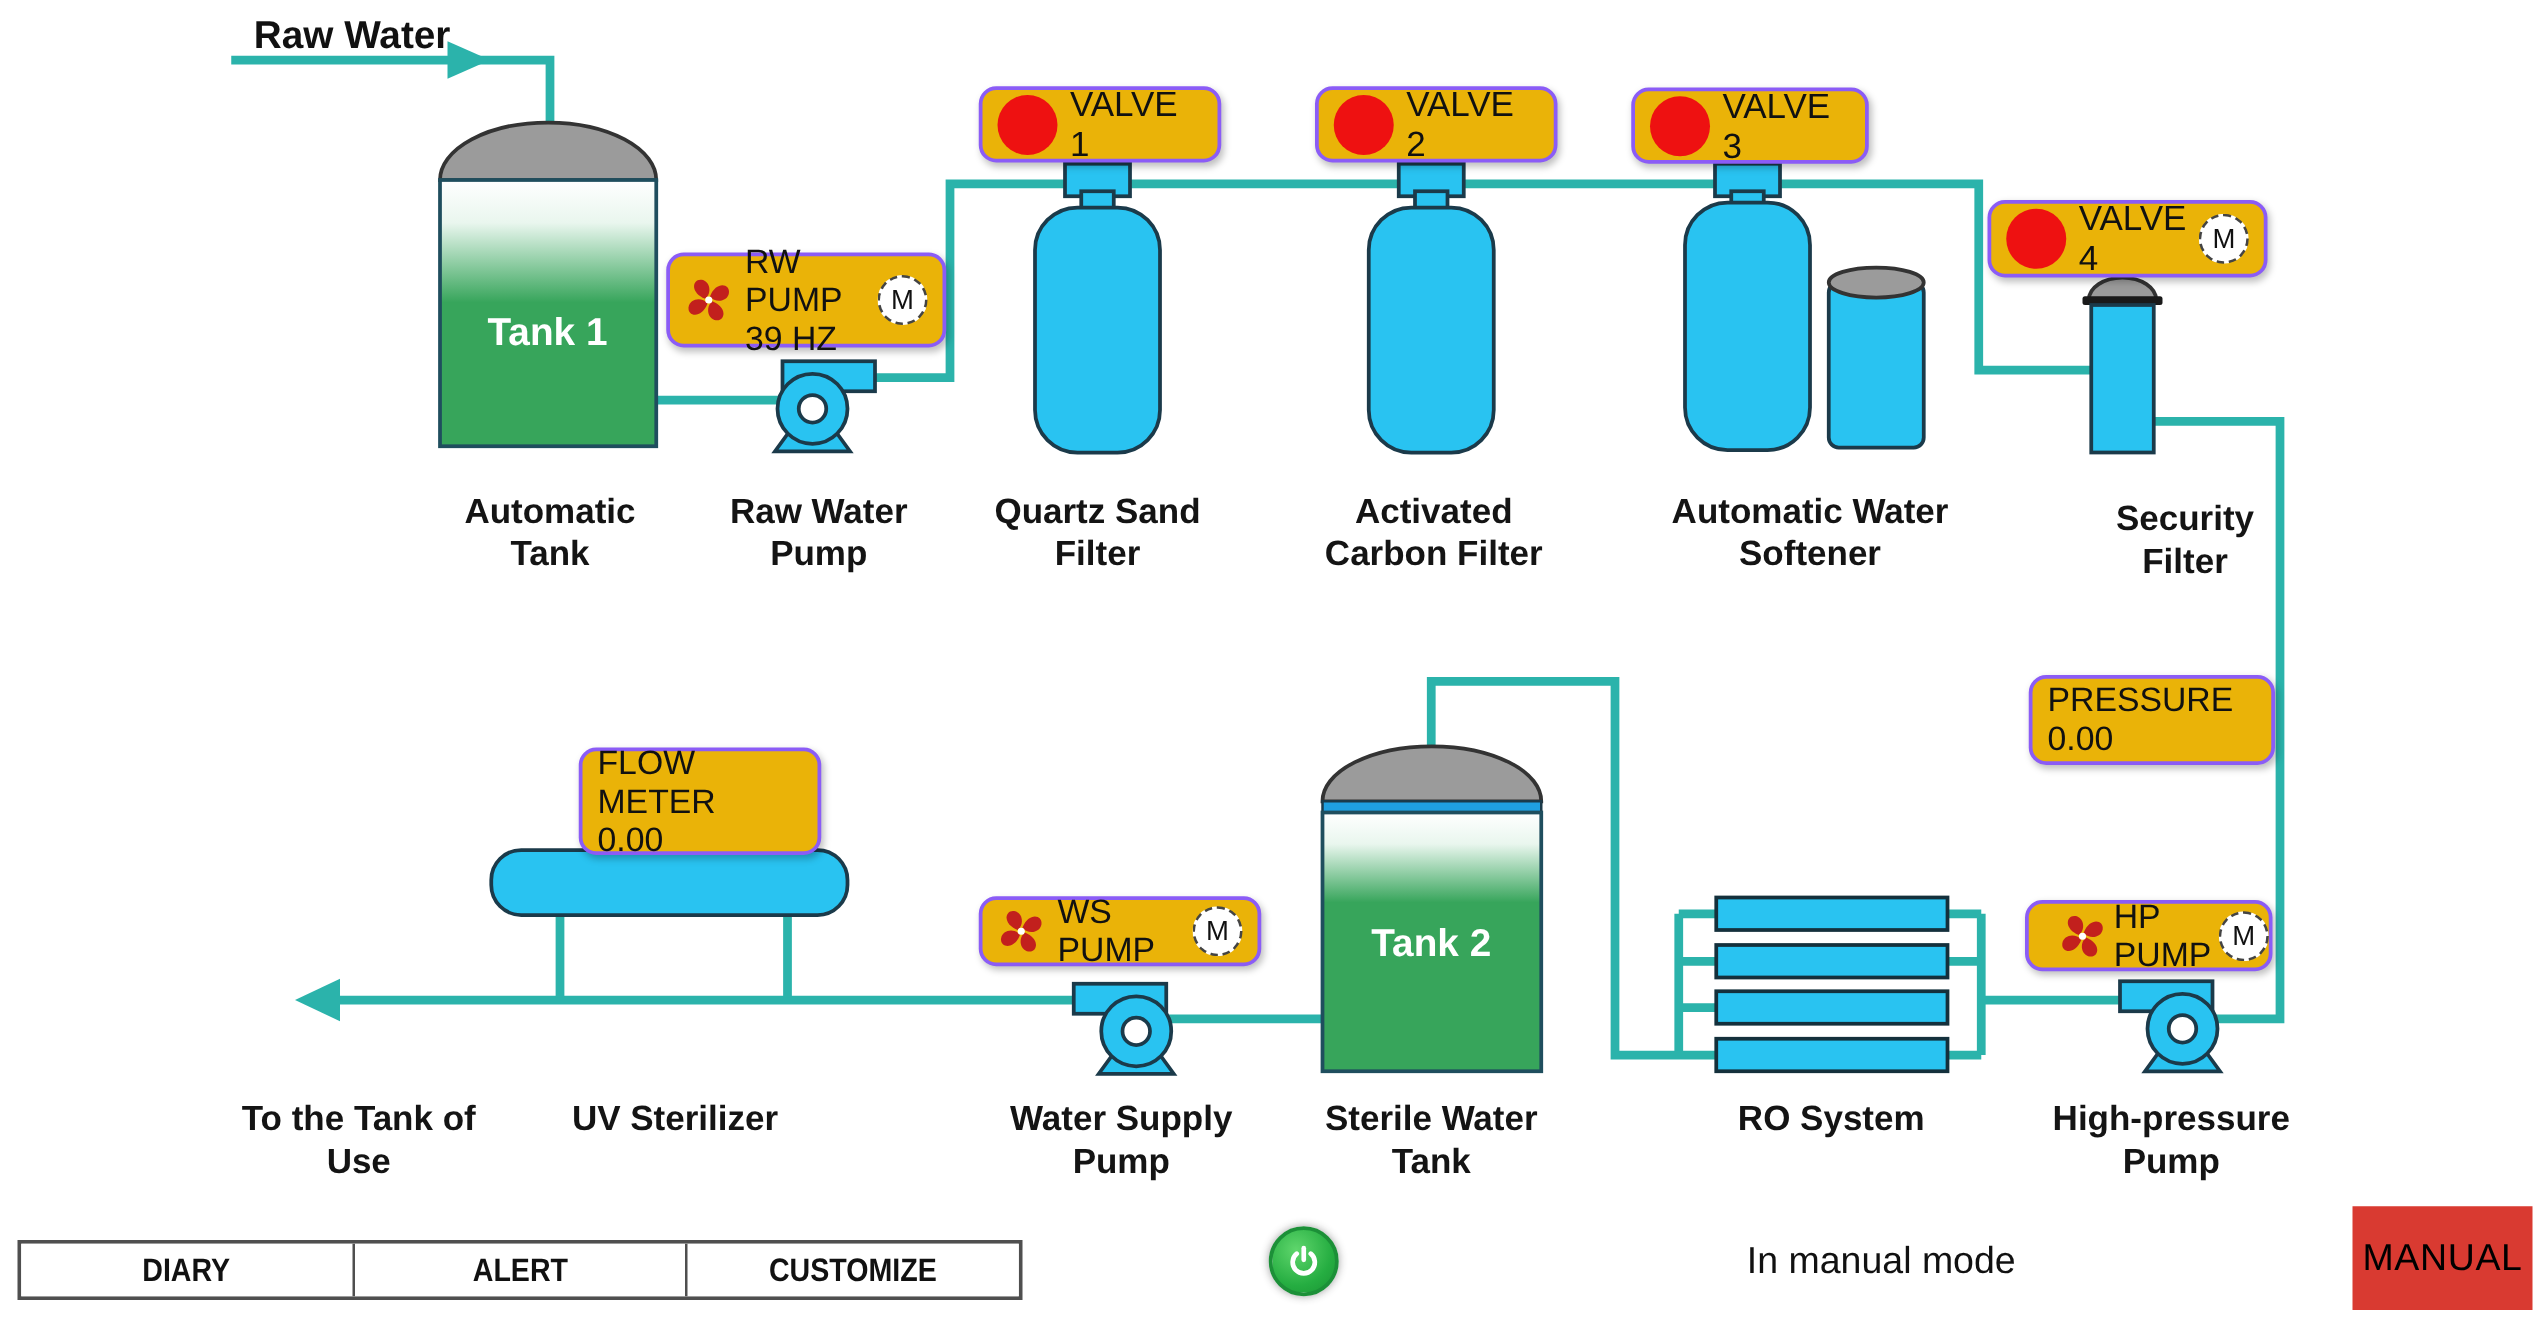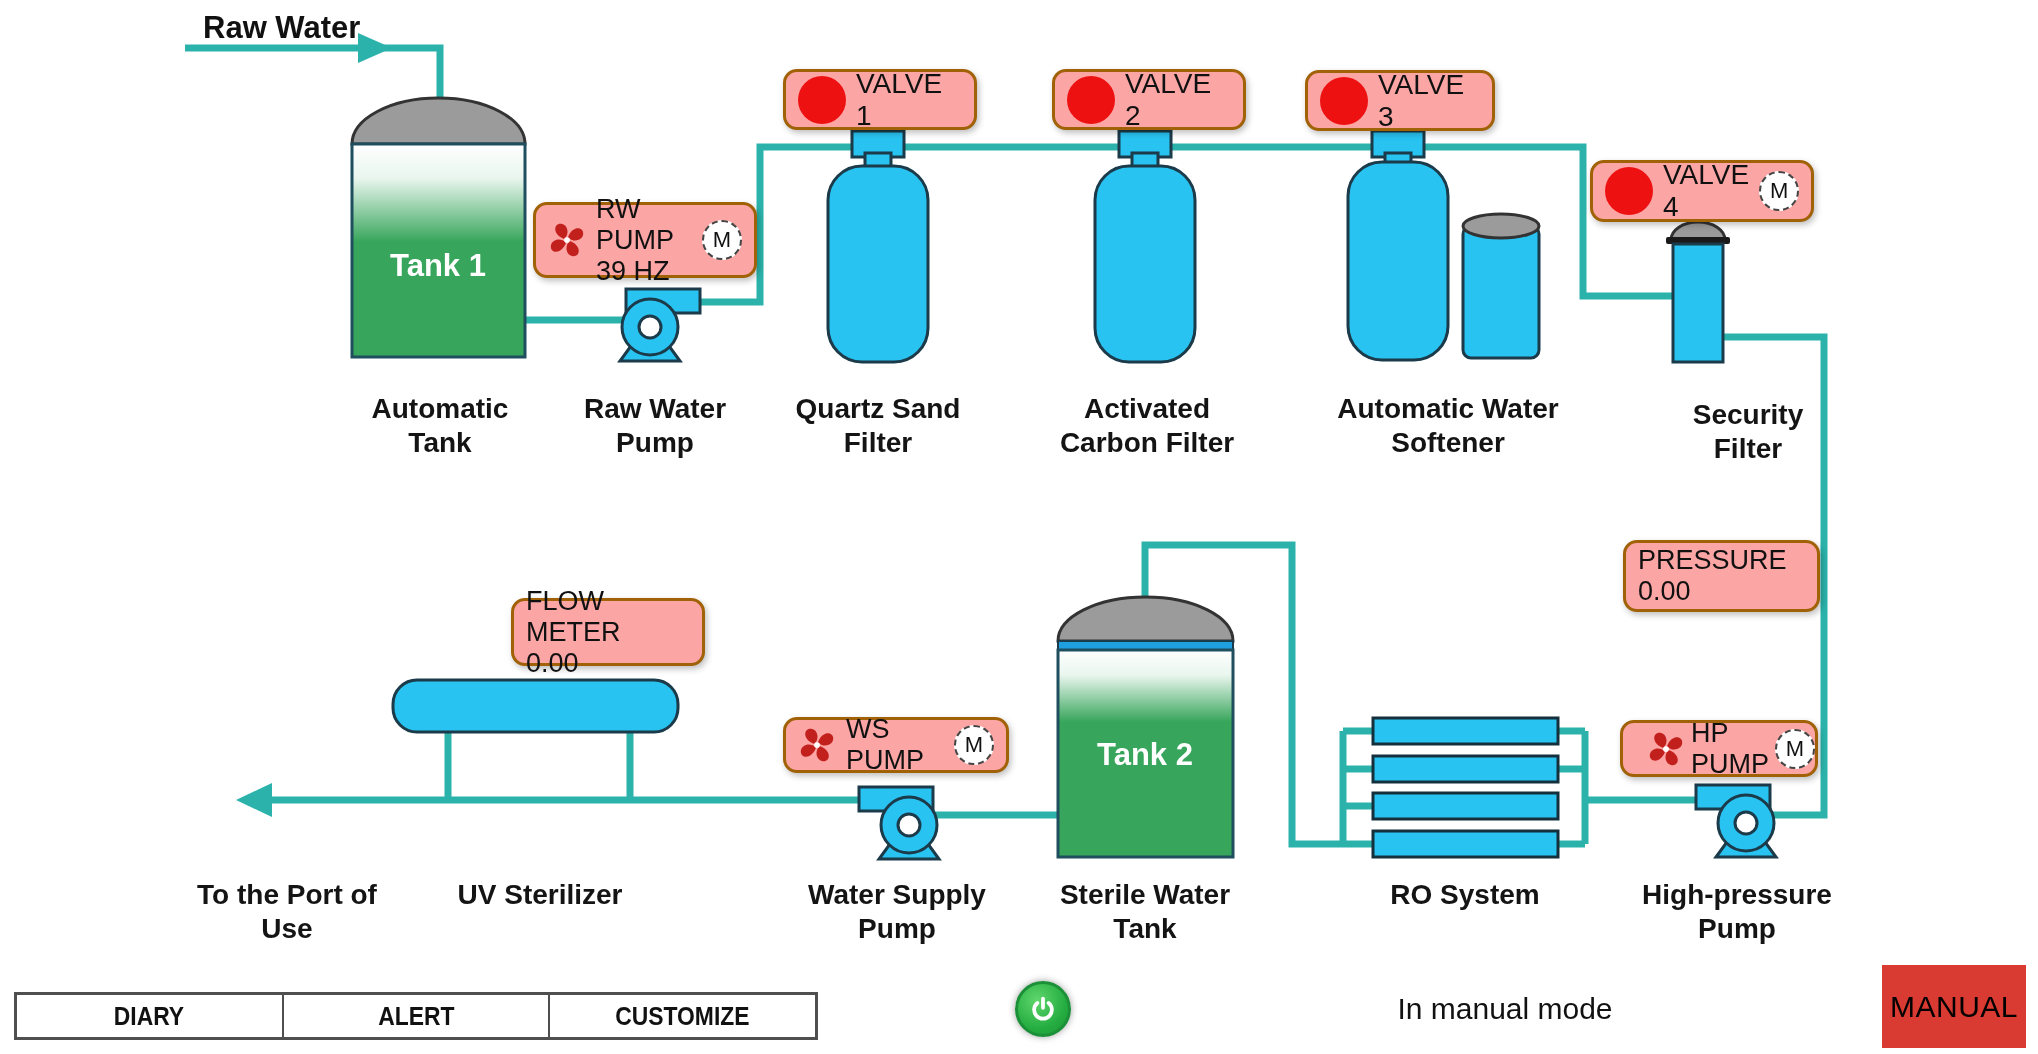--- a/index.html
+++ b/index.html
@@ -1,21 +1,21 @@
 <!DOCTYPE html>
 <html><head>
 <meta charset="utf-8">
 <style>
   html,body{margin:0;padding:0;background:#fff;}
   .stage{position:relative;width:2038px;height:1054px;background:#ffffff;overflow:hidden;
          font-family:"Liberation Sans", sans-serif;color:#111;}
   svg.diagram{position:absolute;left:0;top:0;width:2038px;height:1054px;}
 
   
-  .lblbox{position:absolute;background:#fca5a5;border:3px solid #a16207;border-radius:14px;
+  .lblbox{position:absolute;background:#eab308;border:3px solid #8b5cf6;border-radius:14px;
           box-shadow:2px 3px 6px rgba(0,0,0,.25);display:flex;align-items:center;
           padding:0 12px;box-sizing:border-box;font-size:28px;color:#111;gap:10px;}
   .dot{width:48px;height:48px;border-radius:50%;background:#ee1111;flex:0 0 auto;}
   .mcirc{width:36px;height:36px;border:2px dashed #444;border-radius:50%;flex:0 0 auto;
          display:flex;align-items:center;justify-content:center;font-size:22px;color:#111;background:#fff;}
   .fan{width:38px;height:38px;flex:0 0 auto;}
   .twoLine{display:flex;flex-direction:column;line-height:31px;}
   .grow{flex:1 1 auto;}
 
   
@@ -197,21 +197,21 @@
         <path d="M1,-3 C6,-16 18,-14 17,-6 C16,1 6,3 1,-3 Z" transform="rotate(90)"></path>
         <path d="M1,-3 C6,-16 18,-14 17,-6 C16,1 6,3 1,-3 Z" transform="rotate(180)"></path>
         <path d="M1,-3 C6,-16 18,-14 17,-6 C16,1 6,3 1,-3 Z" transform="rotate(270)"></path>
       </g>
         <circle r="3" fill="#fff"></circle>
     </svg>
     <span class="grow">HP PUMP</span>
     <span class="mcirc">M</span>
   </div>
 
-  <div class="lblbox" style="left:463px;top:598px;width:194px;height:68px;font-size:27px;margin-left:48px;">
+  <div class="lblbox" style="left:463px;top:598px;width:194px;height:86px;font-size:27px;">
     <span class="twoLine">
       <span>FLOW METER</span>
       <span>0.00</span>
     </span>
   </div>
   <div class="lblbox" style="left:1623px;top:540px;width:197px;height:72px;font-size:27px;">
     <span class="twoLine">
       <span>PRESSURE</span>
       <span>0.00</span>
     </span>
@@ -235,21 +235,21 @@
   </div>
   <div class="name" style="left:1448px;top:392px;">
     <span>Automatic Water</span>
       <span>Softener</span>
   </div>
   <div class="name" style="left:1700px;top:398px;margin-left:48px;">
     <span>Security</span>
       <span>Filter</span>
   </div>
   <div class="name" style="left:287px;top:878px;">
-    <span>To the Port of</span>
+    <span>To the Tank of</span>
       <span>Use</span>
   </div>
   <div class="name" style="left:540px;top:878px;">
     <span>UV Sterilizer</span>
       <span></span>
   </div>
   <div class="name" style="left:897px;top:878px;">
     <span>Water Supply</span>
       <span>Pump</span>
   </div>

